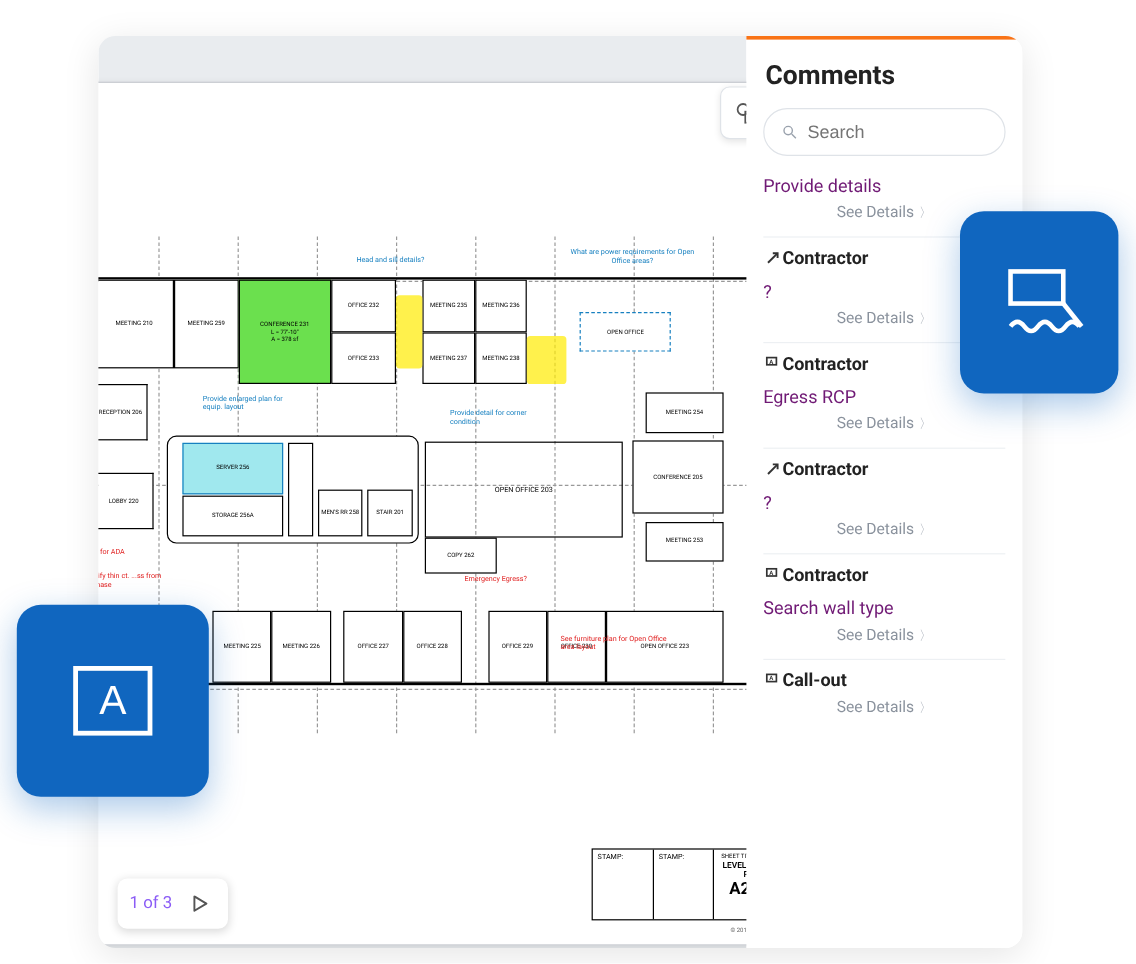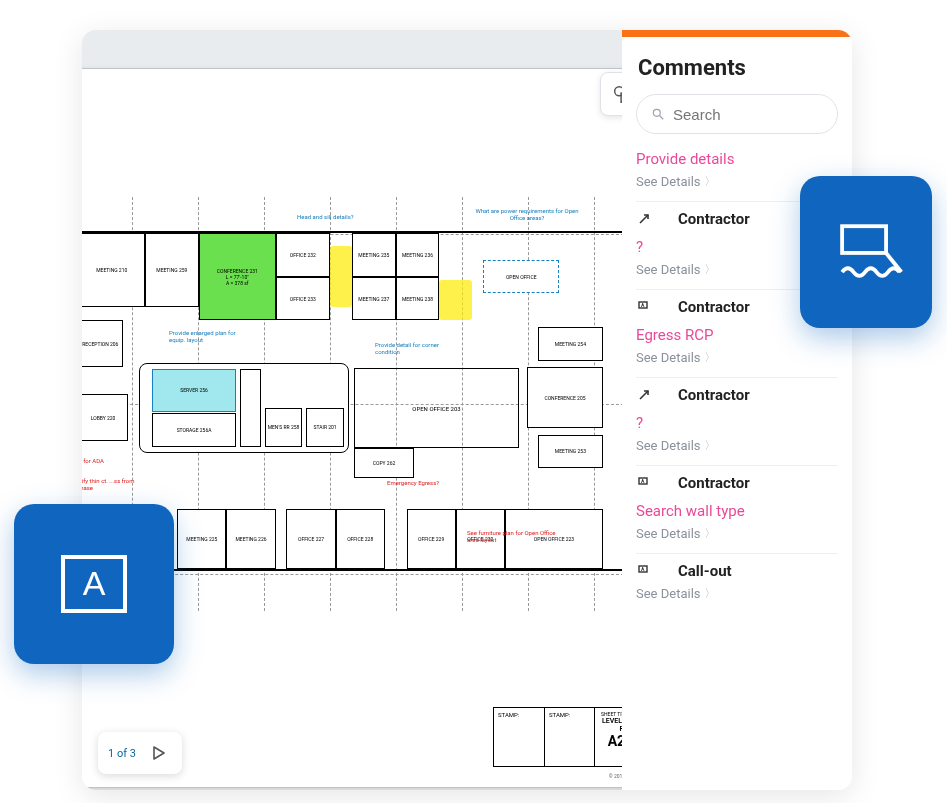--- a/index.html
+++ b/index.html
@@ -128,40 +128,40 @@
     display:flex; align-items:center;
     padding:0 10px;
     gap:10px;
     box-shadow:0 2px 8px rgba(0,0,0,.15);
   }
   .icon-btn {
     width:26px; height:26px;
     display:flex; align-items:center; justify-content:center;
     color:#555; cursor:pointer;
   }
-  .pg-label { font-size:11px; color:#0369a1; }
+  .pg-label { font-size:14px; color:#8b5cf6; }
 
   
   .shapes-chip {
     position:absolute;
     top:42px; right:-22px;
     width:44px; height:44px;
     background:#fff;
     border:1px solid #dfe3e8;
     border-radius:8px;
     display:flex; align-items:center; justify-content:center;
     box-shadow:0 2px 6px rgba(0,0,0,.10);
   }
 
   
   .comments {
     position:absolute;
     left:540px; top:0; right:0; bottom:0;
     background:#fff;
-    border-top:7px solid #f97316;
+    border-top:3px solid #f97316;
     padding:14px 14px 0 14px;
     display:flex;
     flex-direction:column;
     overflow:hidden;
   }
   .comments h2 {
     font-size:22px; font-weight:700; margin:4px 0 14px 2px;
   }
   .tabbar { border-bottom:1px solid #e3e6ea; margin-bottom:10px; }
   .tab {
@@ -187,28 +187,28 @@
   .searchbox input {
     border:none; outline:none;
     font-size:15px;
     color:#555;
     width:100%;
     background:transparent;
   }
 
   .list { flex:1; overflow:hidden; }
   .group-hdr {
-    display:flex; align-items:center; gap:26px;
+    display:flex; align-items:center; gap:0;
     font-weight:700; font-size:15px;
     color:#222;
     padding-top:8px;
   }
   .group-hdr .mini-icon { width:16px; height:16px; display:flex; align-items:center; justify-content:center; }
-  .cmsg { font-size:15px; color:#ec4899; padding-top:10px; }
-  .see  { font-size:13px; color:#8a929d; padding:6px 0 12px 0; cursor:pointer; display:flex; align-items:center; gap:4px; }
+  .cmsg { font-size:15px; color:#701a75; padding-top:10px; }
+  .see  { font-size:13px; color:#8a929d; padding:6px 0 12px 0; cursor:pointer; display:flex; align-items:center; gap:4px;justify-content:center; }
   .see .chev { font-size:11px; color:#b0b6bf; }
   .divider { border-top:1px solid #edf0f3; }
 
   
   .tile {
     position:absolute;
     width:160px; height:160px;
     background:#1066bf;
     border-radius:20px;
     display:flex; align-items:center; justify-content:center;

